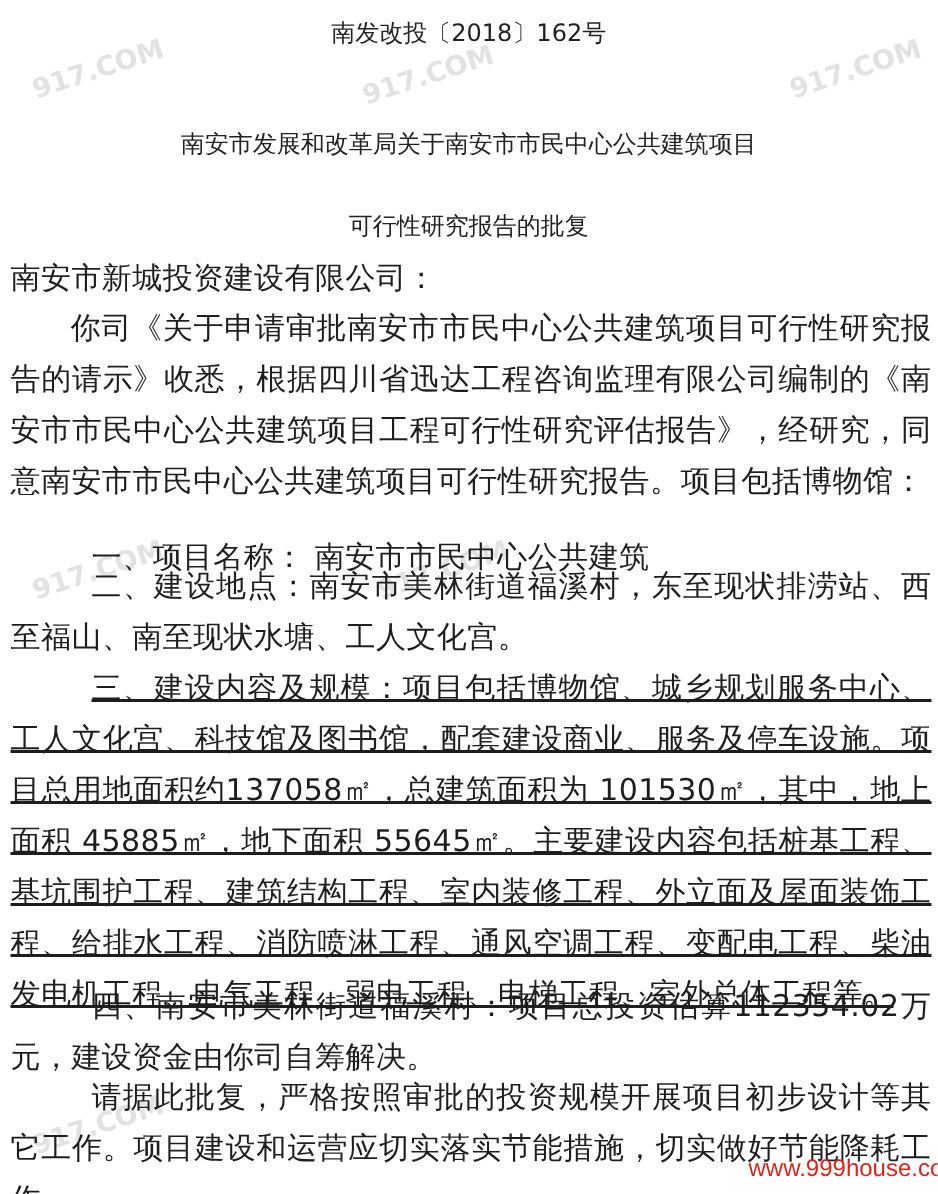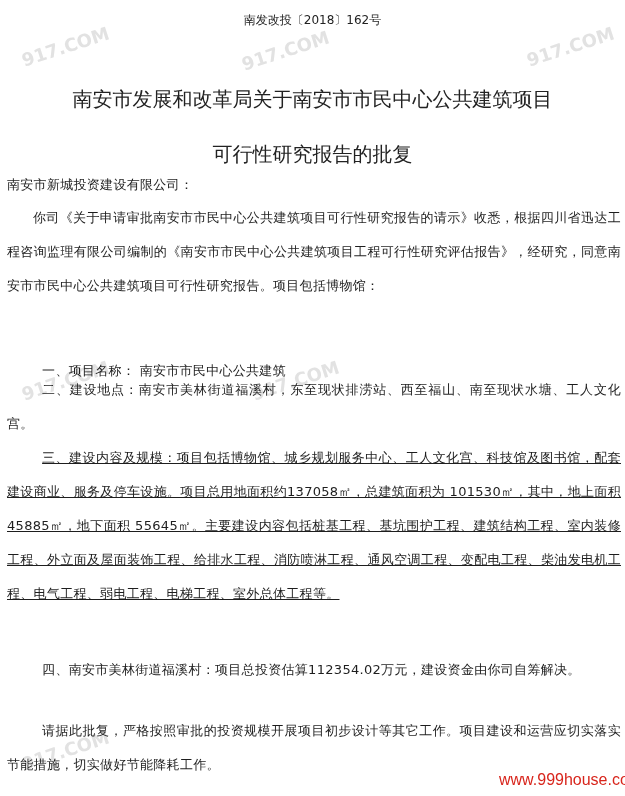--- a/index.html
+++ b/index.html
@@ -8,29 +8,29 @@
     font-family: "DejaVu Sans", "Liberation Sans", sans-serif;
     color: #1a1a1a;
   }
   .watermark {
     position: absolute; color: #e2e2e2; font-weight: bold; font-size: 18px;
     transform: rotate(-18deg); letter-spacing: 0px; font-family: "DejaVu Sans", sans-serif;
     pointer-events: none; user-select: none;
   }
   .doc-number {
     position: absolute; top: 12px; left: 0; width: 625px; text-align: center;
-    font-size: 12px; color: #222;
+    font-size: 16px; color: #222;
   }
   .title {
-    position: absolute; left: 0; width: 625px; text-align: center; font-size: 20px; color: #222;
+    position: absolute; left: 0; width: 625px; text-align: center; font-size: 16px; color: #222;
   }
   .title.l1 { top: 86px; }
   .title.l2 { top: 121px; margin-top: 20px; }
   .para {
-    position: absolute; left: 7px; width: 614px; font-size: 13px; line-height: 34px;
+    position: absolute; left: 7px; width: 614px; font-size: 20px; line-height: 34px;
     color: #1e1e1e; text-align: justify; text-align-last: left; letter-spacing: 0.3px;
   }
   .indent { text-indent: 2em; }
   .indent-1 { text-indent: 2.7em; }
   .logo {
     position: absolute; right: 6px; bottom: 10px; width: 120px; text-align: center;
   }
   .logo-main {
     color: #d8251c; font-size: 30px; font-weight: bold; letter-spacing: 2px; line-height: 32px;
     font-family: "DejaVu Sans", sans-serif;

